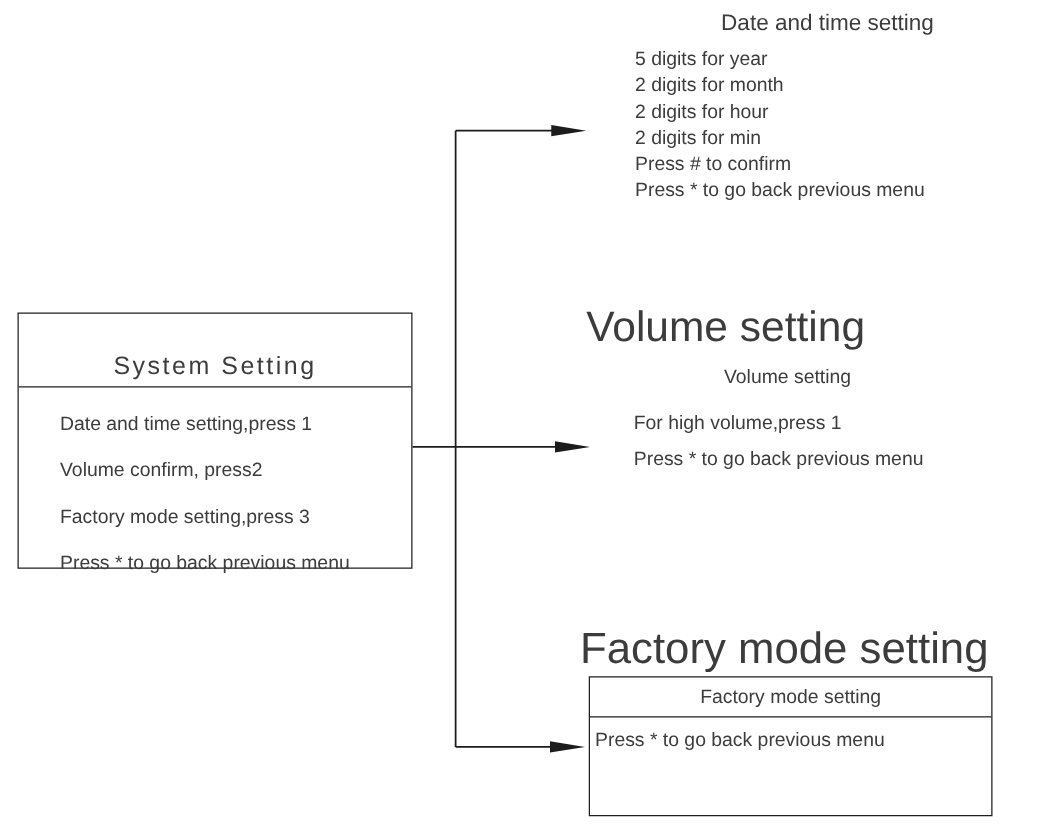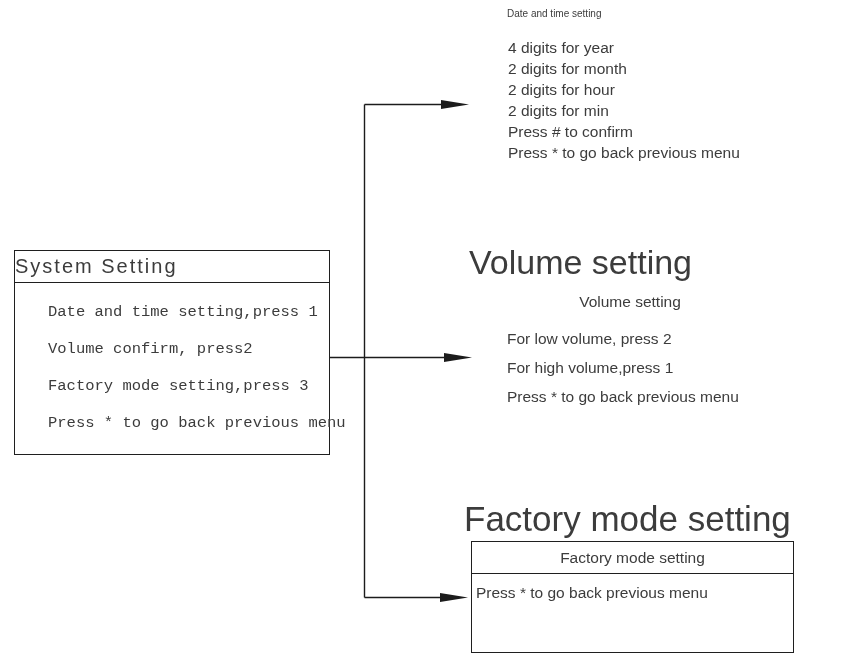--- a/index.html
+++ b/index.html
@@ -19,32 +19,34 @@
   
   .sys-box {
     left: 14px; top: 250px;
     width: 316px; height: 205px;
     border: 1.5px solid #1f1f1f;
     box-sizing: border-box;
     background: #ffffff;
   }
   .sys-header {
     height: 31px; line-height: 31px;
+    text-align: center;
     font-size: 20px;
     letter-spacing: 2px;
     border-bottom: 1.5px solid #1f1f1f;
     white-space: nowrap;
+    margin-top: 27px;
   }
   .sys-items { padding: 11px 0 0 33px; }
-  .sys-item { height: 37px; line-height: 37px; font-size: 15.5px; white-space: nowrap; font-family: Liberation Mono, monospace; }
+  .sys-item { height: 37px; line-height: 37px; font-size: 15.5px; white-space: nowrap; }
 
   
   .dt-title {
     left: 507px; top: 8px; width: 240px;
-    text-align: left; font-size: 10px; white-space: nowrap;
+    text-align: right; font-size: 18px; white-space: nowrap;
   }
   .dt-lines { left: 508px; top: 38px; font-size: 15.5px; line-height: 20.9px; }
   .dt-line { white-space: nowrap; }
 
   
   .vol-heading { left: 469px; top: 243px; font-size: 34px; white-space: nowrap; }
   .vol-title {
     left: 507px; top: 293px; width: 246px;
     text-align: center; font-size: 15.5px; white-space: nowrap;
   }
@@ -93,32 +95,31 @@
     <div class="sys-items">
       <div class="sys-item">Date and time setting,press 1</div>
       <div class="sys-item">Volume confirm, press2</div>
       <div class="sys-item">Factory mode setting,press 3</div>
       <div class="sys-item">Press * to go back previous menu</div>
     </div>
   </div>
 
   <div class="abs dt-title">Date and time setting</div>
   <div class="abs dt-lines">
-    <div class="dt-line">4 digits for year</div>
+    <div class="dt-line">5 digits for year</div>
     <div class="dt-line">2 digits for month</div>
     <div class="dt-line">2 digits for hour</div>
     <div class="dt-line">2 digits for min</div>
     <div class="dt-line">Press # to confirm</div>
     <div class="dt-line">Press * to go back previous menu</div>
   </div>
 
   <div class="abs vol-heading">Volume setting</div>
   <div class="abs vol-title">Volume setting</div>
   <div class="abs vol-lines">
-    <div class="vol-line">For low volume, press 2</div>
     <div class="vol-line">For high volume,press 1</div>
     <div class="vol-line">Press * to go back previous menu</div>
   </div>
 
   <div class="abs fac-heading">Factory mode setting</div>
   <div class="abs fac-box">
     <div class="fac-header">Factory mode setting</div>
     <div class="fac-lines">
       <div class="fac-line">Press * to go back previous menu</div>
     </div>

